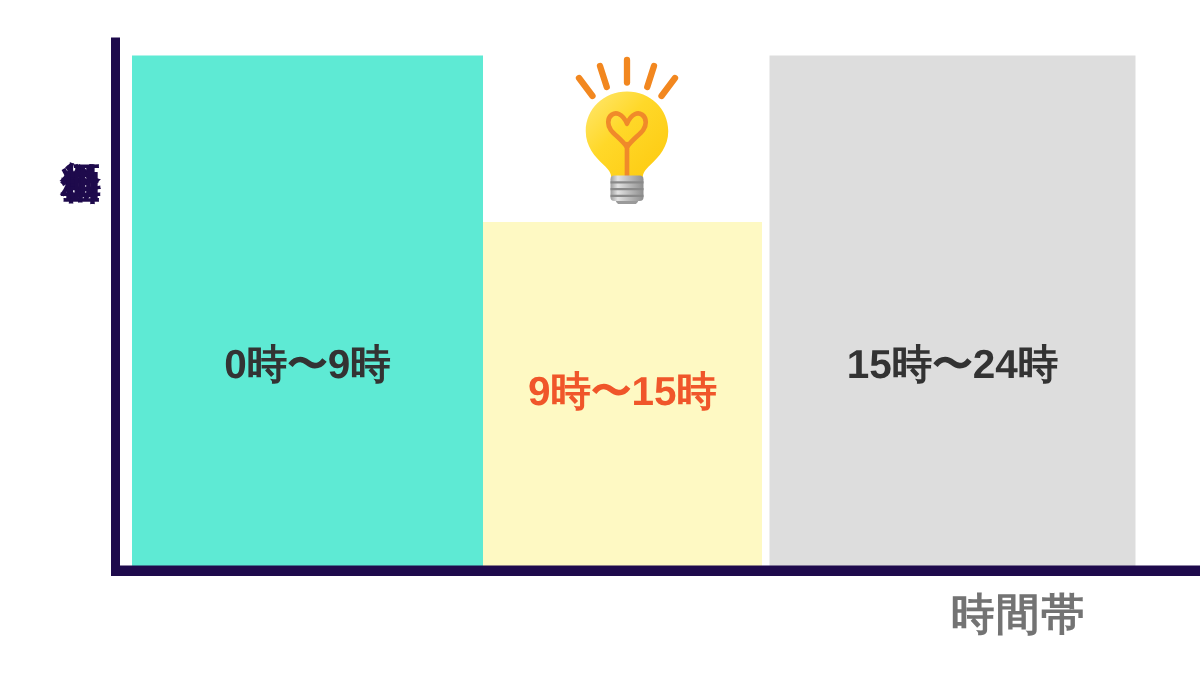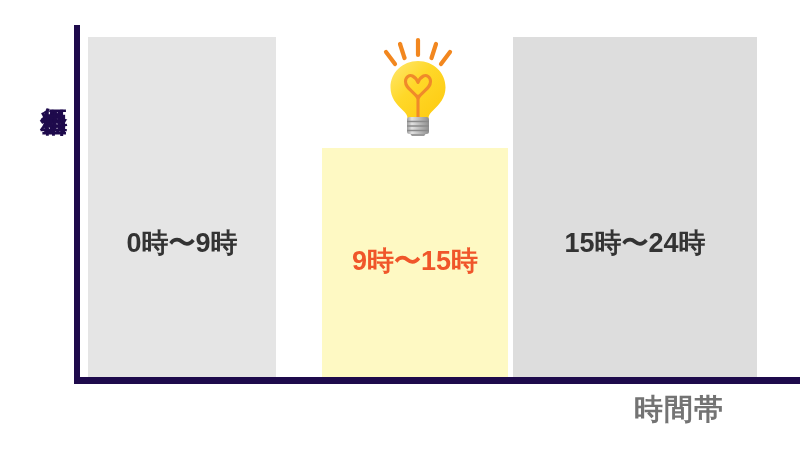--- a/index.html
+++ b/index.html
@@ -79,23 +79,23 @@
     text-align: center;
     font-size: 27px;
     font-weight: bold;
     letter-spacing: 0px;
     white-space: nowrap;
   }
 
   #bar-morning {
     left: 88px;
     top: 37px;
-    width: 188px;
+    width: 234px;
     height: 341px;
-    background: #e5e5e5;
+    background: #5eead4;
   }
   #bar-morning .bar-label {
     top: 188px;
     color: #333333;
   }
 
   #bar-daytime {
     left: 322px;
     top: 148px;
     width: 186px;

